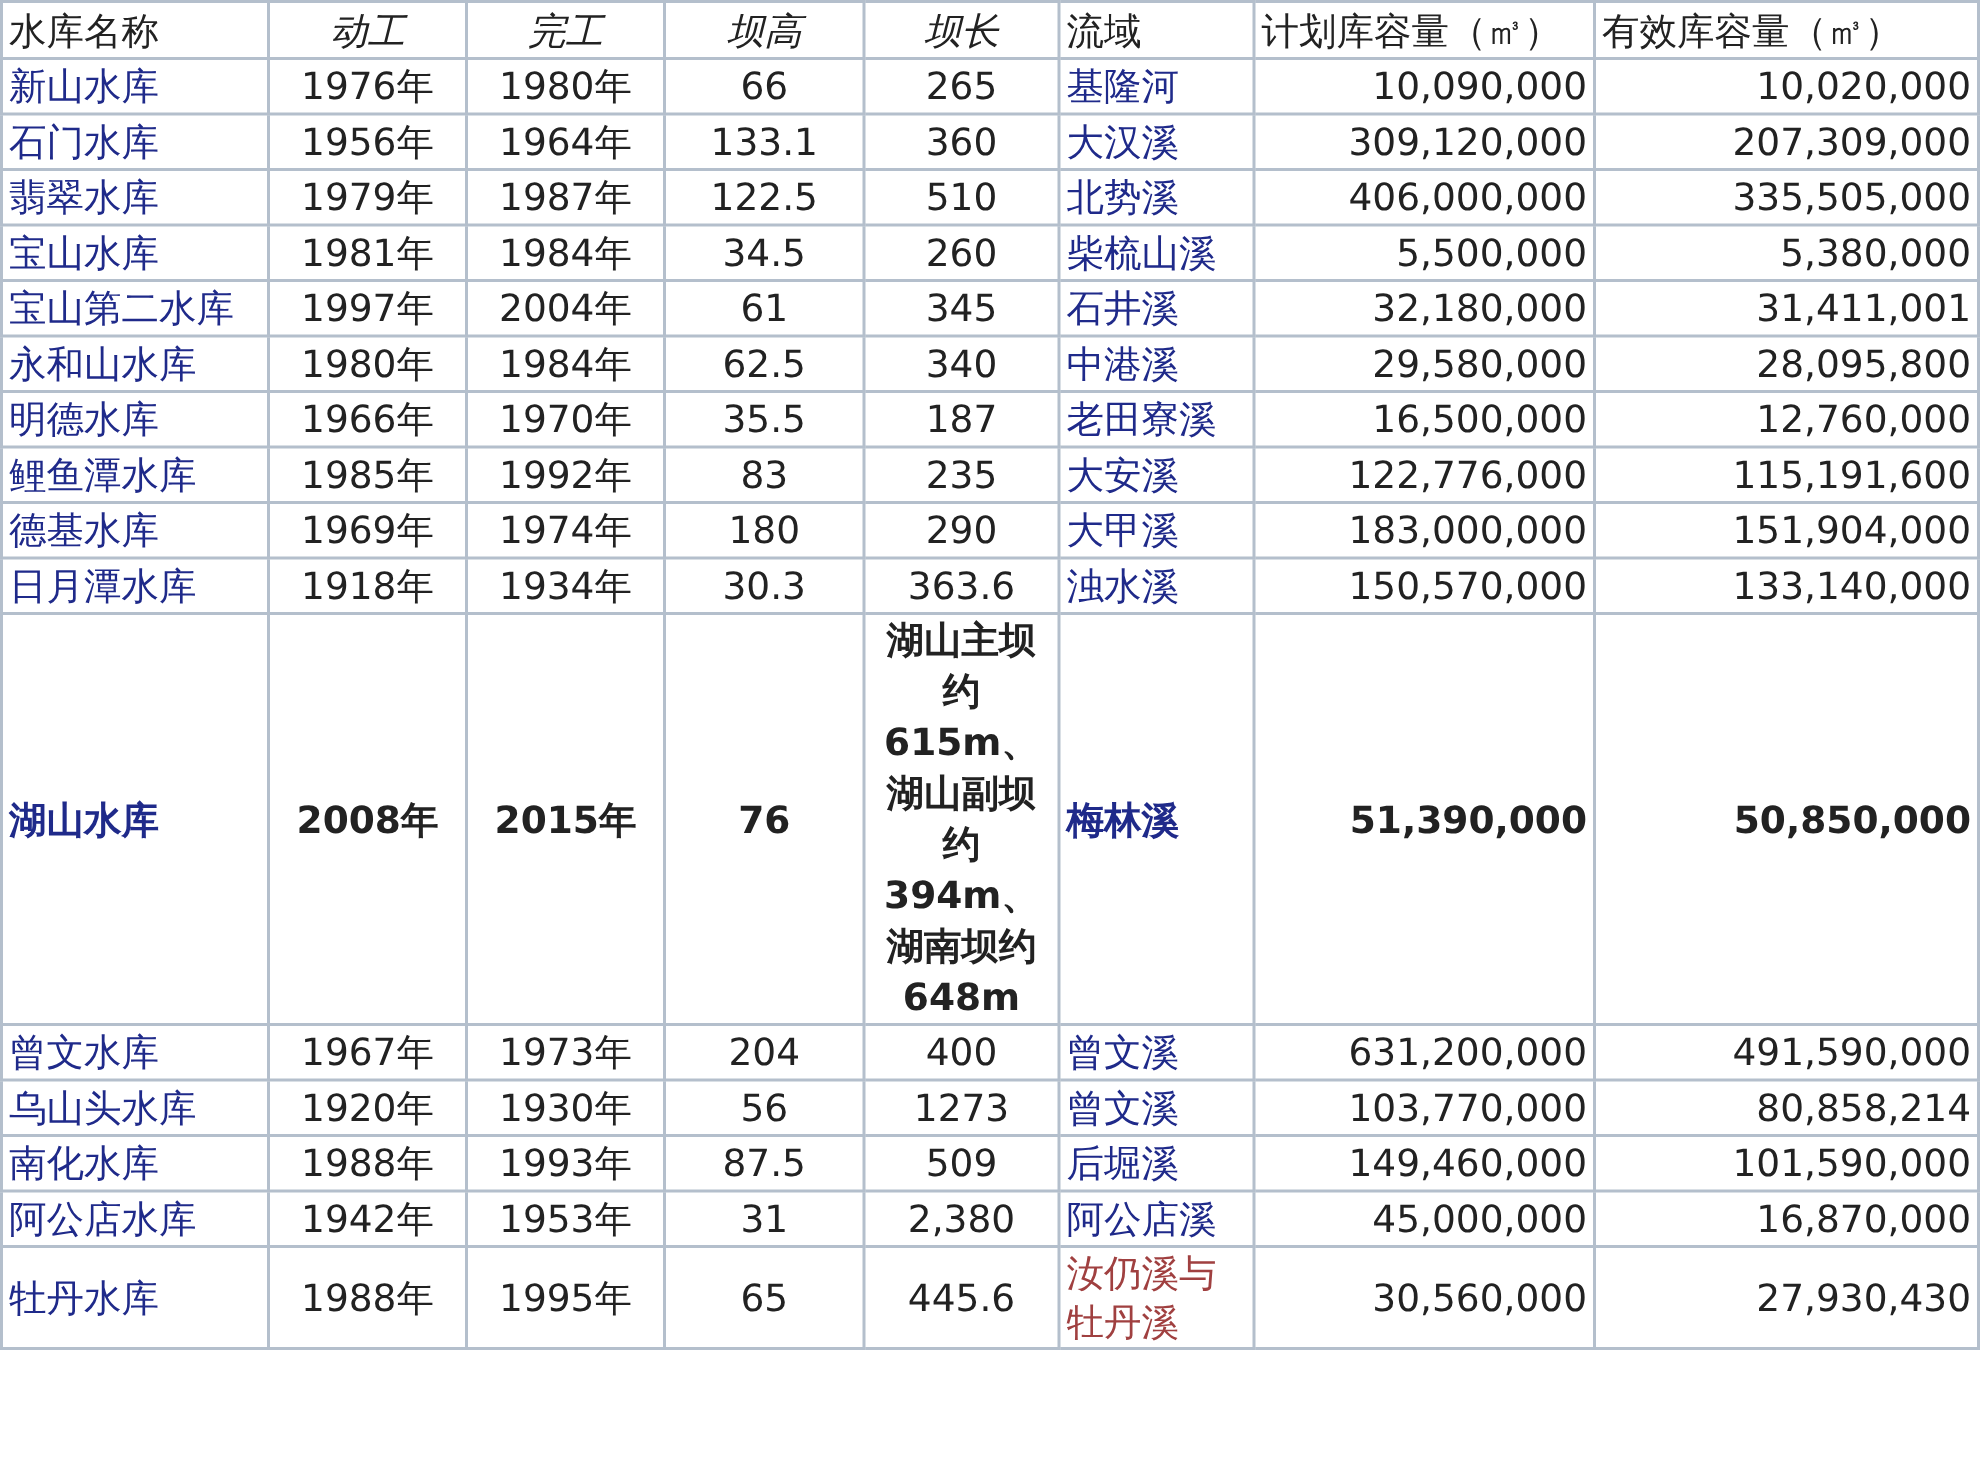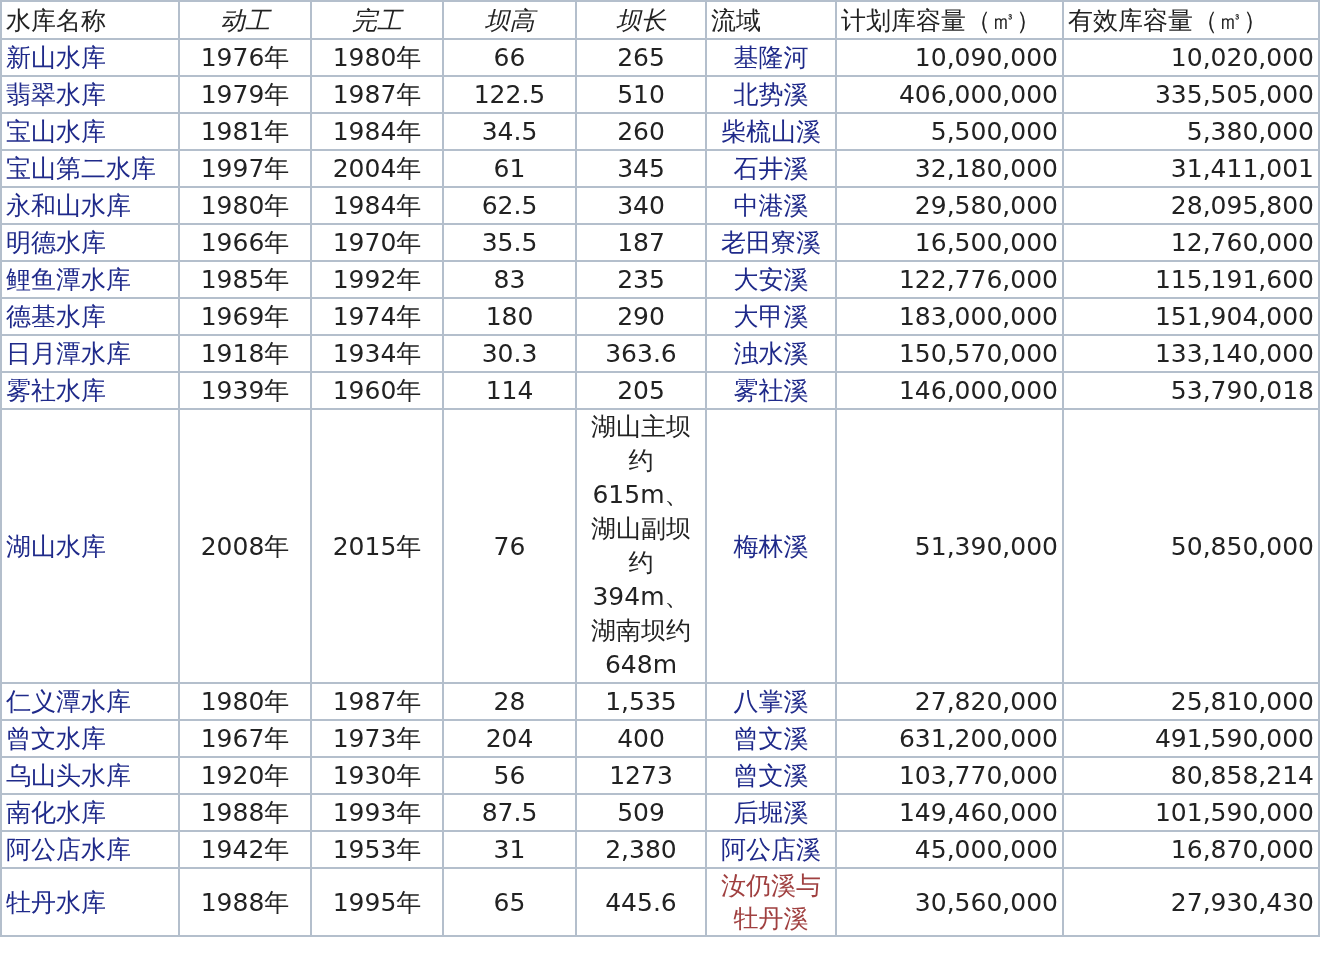--- a/index.html
+++ b/index.html
@@ -4,26 +4,26 @@
 <style>
   html, body { margin:0; padding:0; background:#ffffff; }
   body { width:1320px; height:978px; overflow:hidden; font-family:"DejaVu Sans","Liberation Sans",sans-serif; }
   table { border-collapse:collapse; table-layout:fixed; width:1318px; margin:0; }
   td, th { border:2px solid #b4bfcc; padding:0 4px; font-size:25px; font-weight:normal; color:#222; white-space:nowrap; overflow:hidden; }
   thead th { height:36px; color:#222; }
   tbody td { height:35px; }
   .c-name { text-align:left; color:#1f2a8a; }
   .c-center { text-align:center; }
   .c-right { text-align:right; }
-  .c-basin { text-align:center; color:#1f2a8a;margin-top:38px; }
+  .c-basin { text-align:left; color:#1f2a8a;margin-top:38px; }
   .c-basin.red { color:#a04040; white-space:normal; line-height:33px; }
   .c-wrap { white-space:normal; line-height:34px; text-align:center; }
   th.h-left { text-align:left; }
   th.h-center { text-align:center;font-style:italic; }
-  tr.tall td { height:236px; }
+  tr.tall td { height:236px;font-weight:bold; }
   tr.last td { height:64px; }
 </style>
 </head>
 <body>
 
 <table>
   <colgroup>
     <col style="width:178px">
       <col style="width:132px">
       <col style="width:132px">
@@ -50,20 +50,30 @@
         <td class="c-name">新山水库</td>
         <td class="c-center">1976年</td>
         <td class="c-center">1980年</td>
         <td class="c-center">66</td>
         <td class="c-center">265</td>
         <td class="c-basin">基隆河</td>
         <td class="c-right">10,090,000</td>
         <td class="c-right">10,020,000</td>
       </tr>
       <tr>
+        <td class="c-name">石门水库</td>
+        <td class="c-center">1956年</td>
+        <td class="c-center">1964年</td>
+        <td class="c-center">133.1</td>
+        <td class="c-center">360</td>
+        <td class="c-basin">大汉溪</td>
+        <td class="c-right">309,120,000</td>
+        <td class="c-right">207,309,000</td>
+      </tr>
+      <tr>
         <td class="c-name">翡翠水库</td>
         <td class="c-center">1979年</td>
         <td class="c-center">1987年</td>
         <td class="c-center">122.5</td>
         <td class="c-center">510</td>
         <td class="c-basin">北势溪</td>
         <td class="c-right">406,000,000</td>
         <td class="c-right">335,505,000</td>
       </tr>
       <tr>
@@ -128,52 +138,32 @@
       </tr>
       <tr>
         <td class="c-name">日月潭水库</td>
         <td class="c-center">1918年</td>
         <td class="c-center">1934年</td>
         <td class="c-center">30.3</td>
         <td class="c-center">363.6</td>
         <td class="c-basin">浊水溪</td>
         <td class="c-right">150,570,000</td>
         <td class="c-right">133,140,000</td>
-      </tr>
-      <tr>
-        <td class="c-name">雾社水库</td>
-        <td class="c-center">1939年</td>
-        <td class="c-center">1960年</td>
-        <td class="c-center">114</td>
-        <td class="c-center">205</td>
-        <td class="c-basin">雾社溪</td>
-        <td class="c-right">146,000,000</td>
-        <td class="c-right">53,790,018</td>
       </tr>
       <tr class="tall">
         <td class="c-name">湖山水库</td>
         <td class="c-center">2008年</td>
         <td class="c-center">2015年</td>
         <td class="c-center">76</td>
         <td class="c-wrap">湖山主坝约615m、湖山副坝约394m、湖南坝约648m</td>
         <td class="c-basin">梅林溪</td>
         <td class="c-right">51,390,000</td>
         <td class="c-right">50,850,000</td>
       </tr>
       <tr>
-        <td class="c-name">仁义潭水库</td>
-        <td class="c-center">1980年</td>
-        <td class="c-center">1987年</td>
-        <td class="c-center">28</td>
-        <td class="c-center">1,535</td>
-        <td class="c-basin">八掌溪</td>
-        <td class="c-right">27,820,000</td>
-        <td class="c-right">25,810,000</td>
-      </tr>
-      <tr>
         <td class="c-name">曾文水库</td>
         <td class="c-center">1967年</td>
         <td class="c-center">1973年</td>
         <td class="c-center">204</td>
         <td class="c-center">400</td>
         <td class="c-basin">曾文溪</td>
         <td class="c-right">631,200,000</td>
         <td class="c-right">491,590,000</td>
       </tr>
       <tr>

